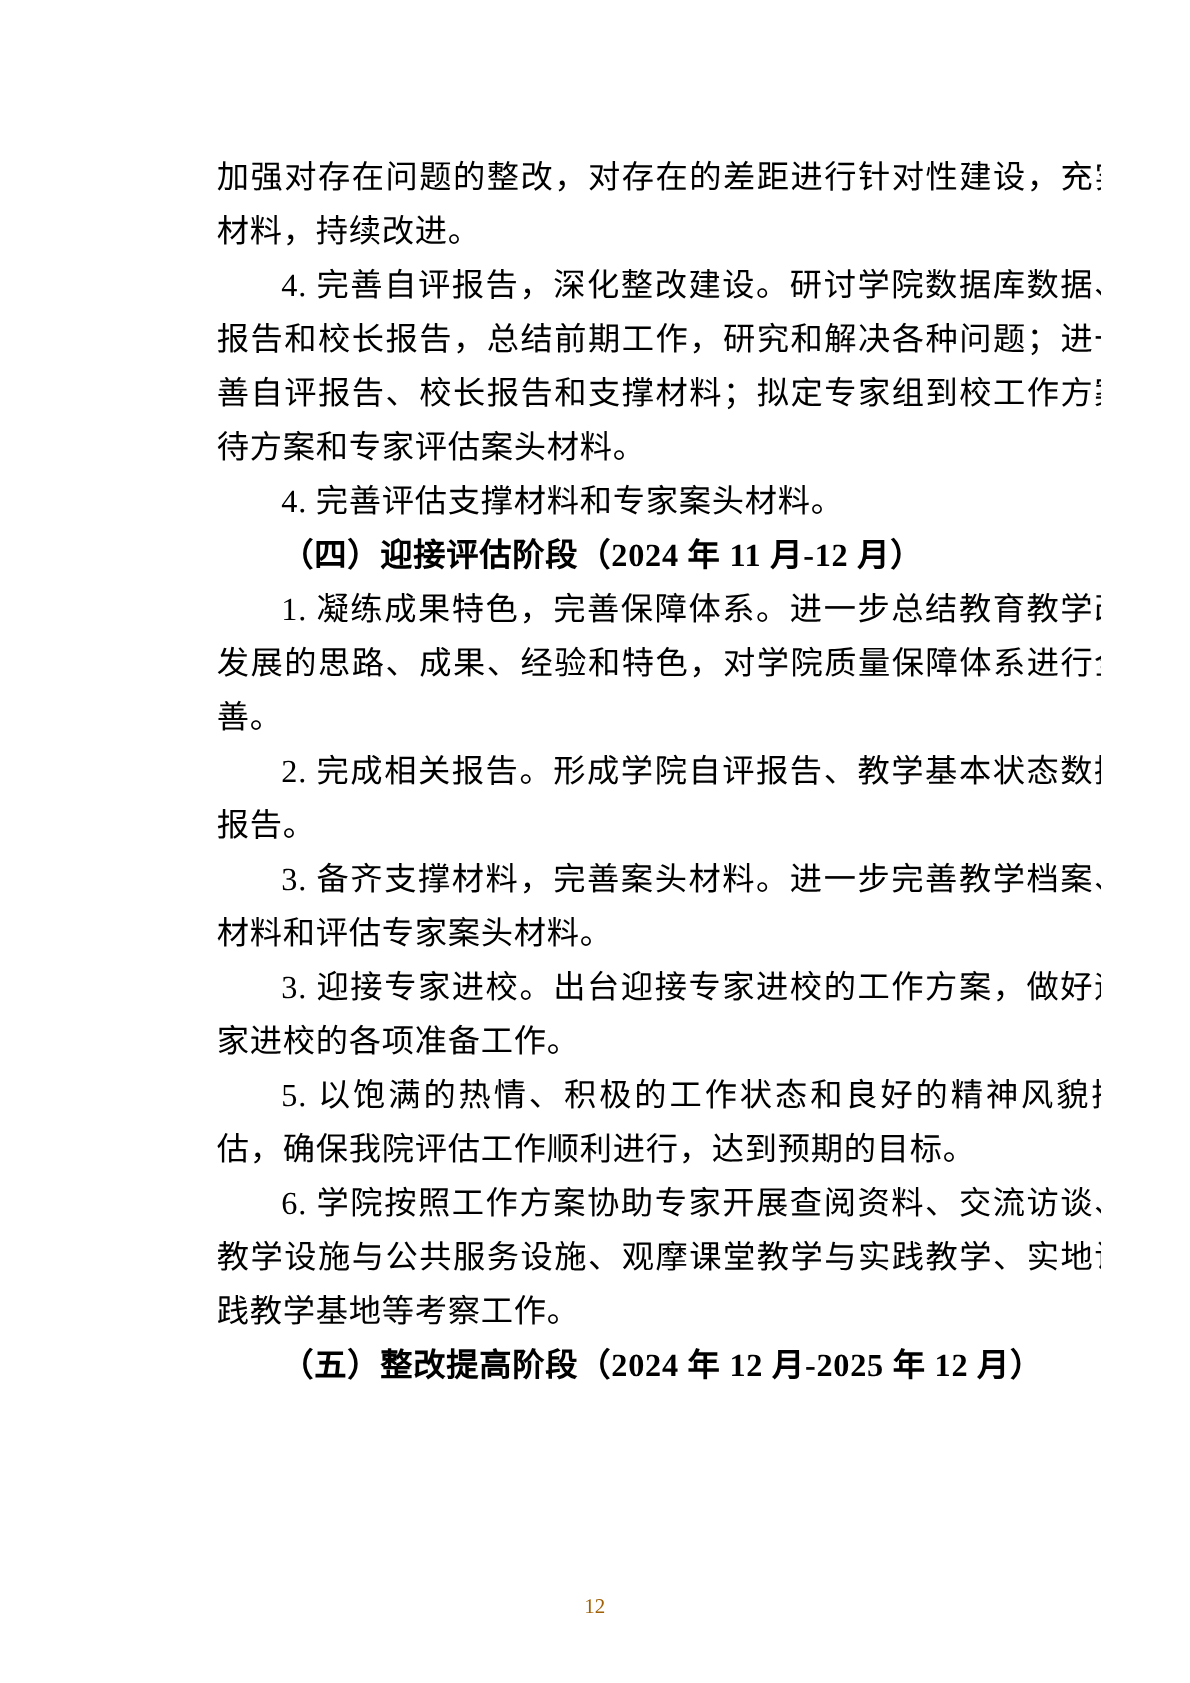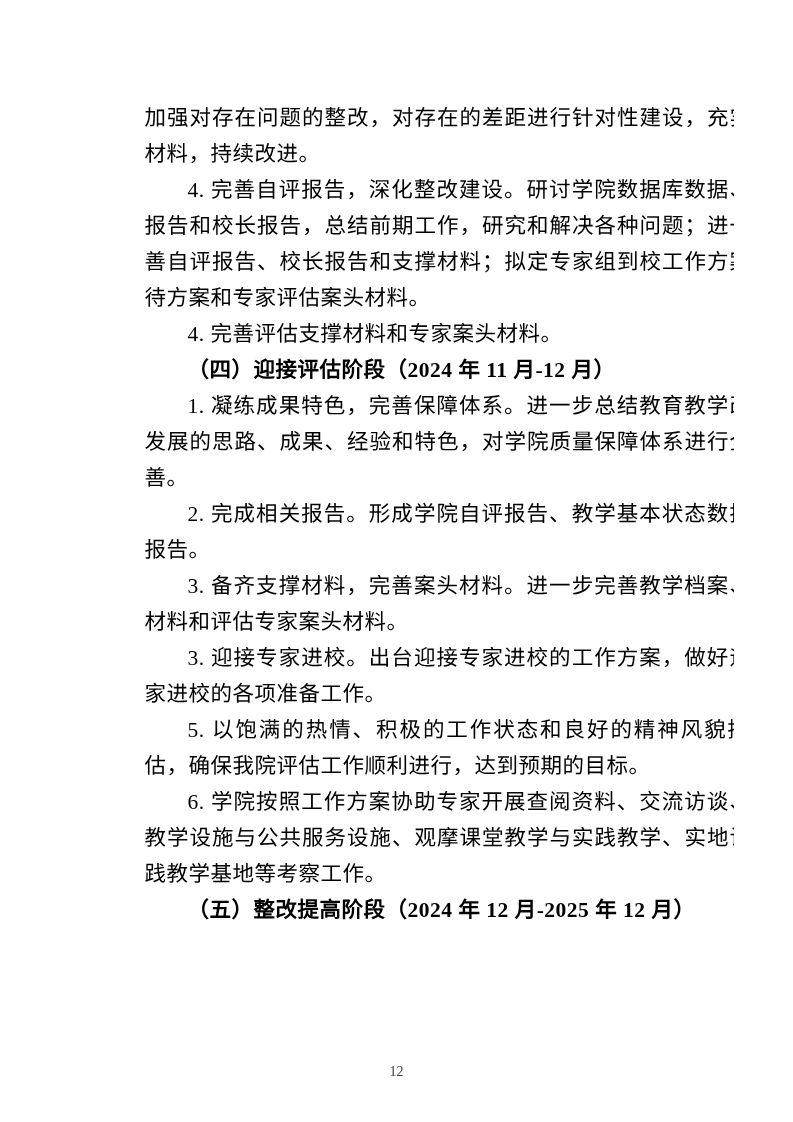--- a/index.html
+++ b/index.html
@@ -46,21 +46,21 @@
   }
   .footer {
     position: absolute;
     left: 0;
     width: 100%;
     top: 1062px;
     text-align: center;
   }
   .page-number {
     font-size: 14px;
-    color: #404040;
+    color: #a16207;
     font-family: "Liberation Serif", "DejaVu Serif", serif;
   }
 </style>
 </head>
 <body>
 
 <div class="page">
   <div class="content">
     <p class="para-continuation">加强对存在问题的整改，对存在的差距进行针对性建设，充实各项材料，持续改进。</p>
     <p class="para-body">4. 完善自评报告，深化整改建设。研讨学院数据库数据、自评报告和校长报告，总结前期工作，研究和解决各种问题；进一步完善自评报告、校长报告和支撑材料；拟定专家组到校工作方案、接待方案和专家评估案头材料。</p>

